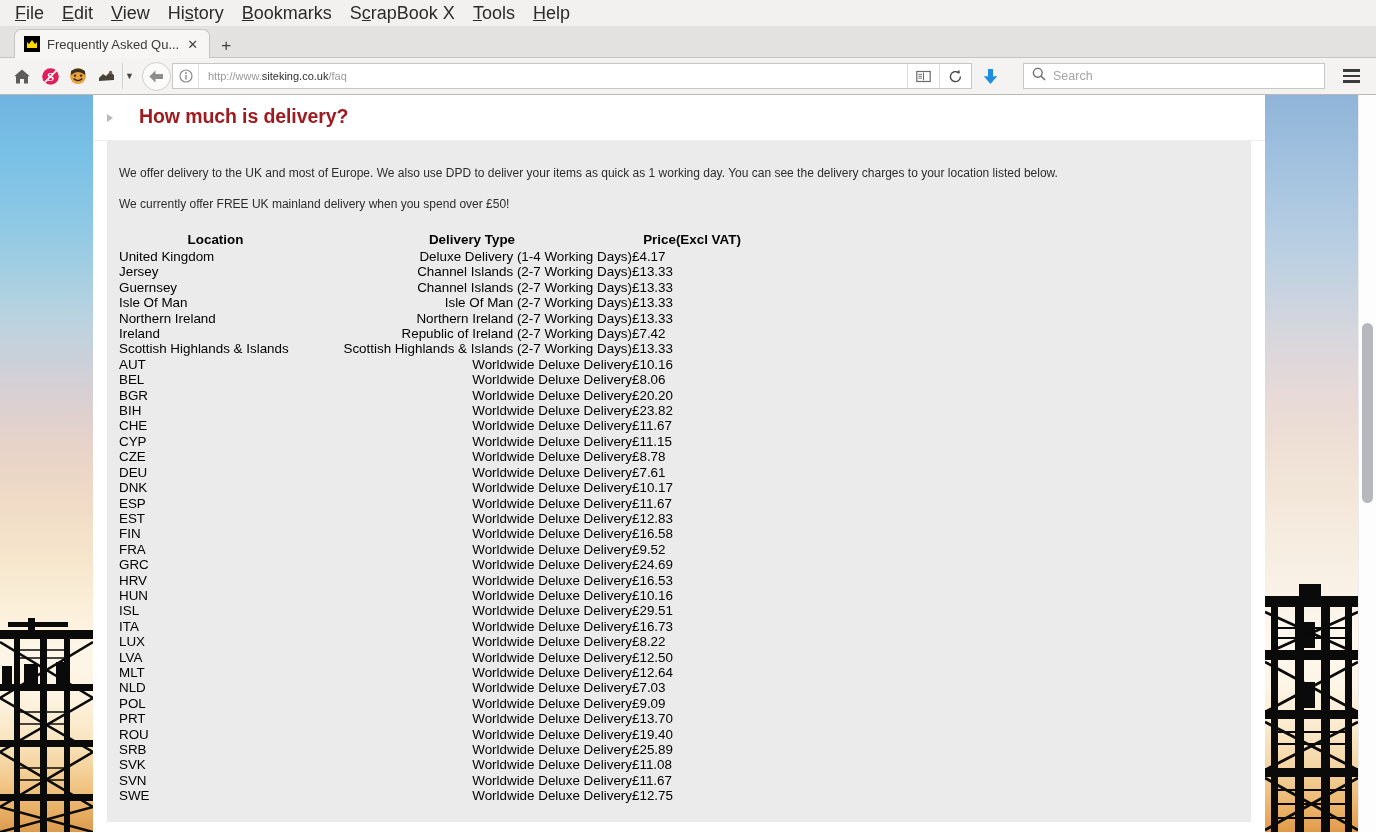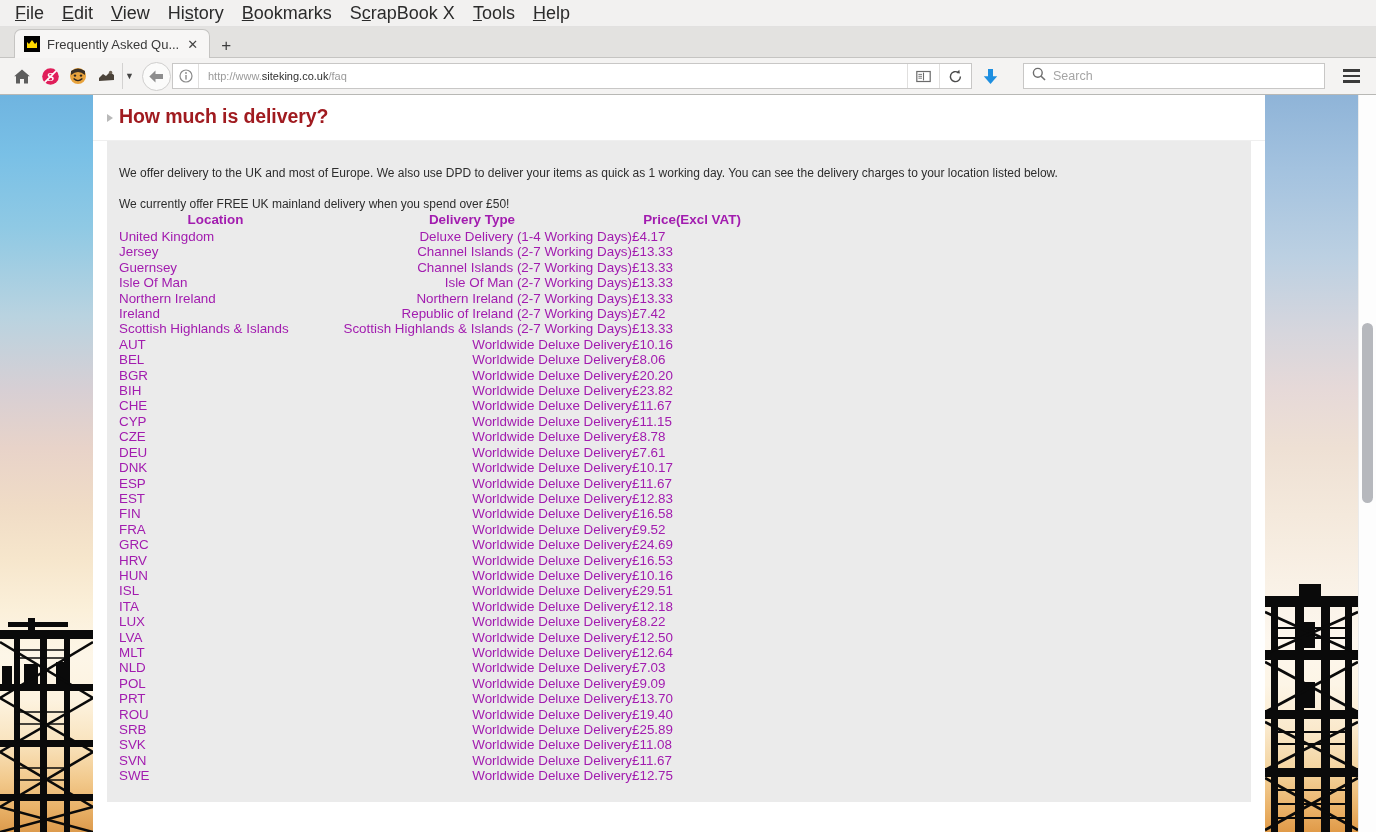--- a/index.html
+++ b/index.html
@@ -298,21 +298,21 @@
     overflow: hidden;
   }
   .page-head {
     background: #ffffff;
     padding: 10px 0 12px 14px;
     border-bottom: 1px solid #efefef;
   }
   .faq-q {
     display: flex;
     align-items: baseline;
-    gap: 6px;
+    gap: 26px;
   }
   .tri {
     width: 0; height: 0;
     border-left: 6px solid #b9b9b9;
     border-top: 4.5px solid transparent;
     border-bottom: 4.5px solid transparent;
     position: relative;
     top: -1px;
     flex: 0 0 auto;
   }
@@ -330,27 +330,27 @@
     padding: 24px 20px 18px 12px;
     min-height: 620px;
   }
   .answer-panel p {
     margin: 0 0 14px 0;
     font-size: 12px;
     line-height: 16.5px;
     color: #2d2d2d;
     max-width: 1095px;
   }
-  .answer-panel p.second { margin-bottom: 0; }
+  .answer-panel p.second { margin-bottom: 20px; }
 
   
   table.deliv {
     border-collapse: collapse;
     font-size: 13.4px;
-    color: #a21caf;
+    color: #000000;
     margin-left: 0px;
   }
   table.deliv th {
     font-weight: bold;
     text-align: center;
     padding: 0 0 1px 0;
     font-size: 13.4px;
     white-space: nowrap;
     line-height: 16px;
   }
@@ -720,21 +720,21 @@
               <td class="col-price">£10.16</td>
             </tr>
             <tr>
               <td class="col-loc">ISL</td>
               <td class="col-type">Worldwide Deluxe Delivery</td>
               <td class="col-price">£29.51</td>
             </tr>
             <tr>
               <td class="col-loc">ITA</td>
               <td class="col-type">Worldwide Deluxe Delivery</td>
-              <td class="col-price">£12.18</td>
+              <td class="col-price">£16.73</td>
             </tr>
             <tr>
               <td class="col-loc">LUX</td>
               <td class="col-type">Worldwide Deluxe Delivery</td>
               <td class="col-price">£8.22</td>
             </tr>
             <tr>
               <td class="col-loc">LVA</td>
               <td class="col-type">Worldwide Deluxe Delivery</td>
               <td class="col-price">£12.50</td>

